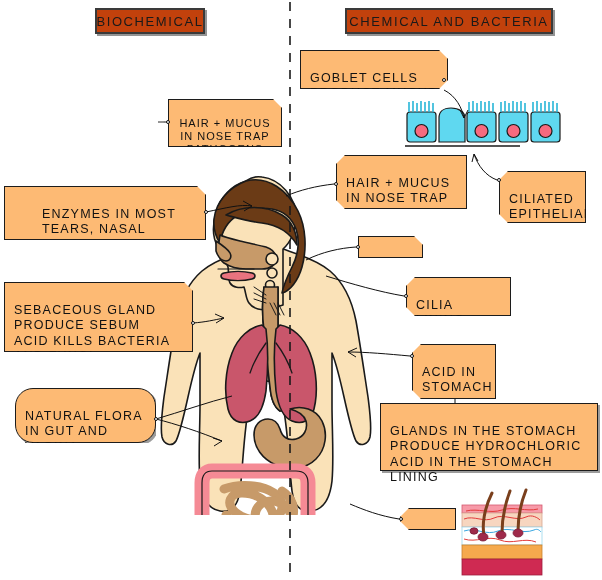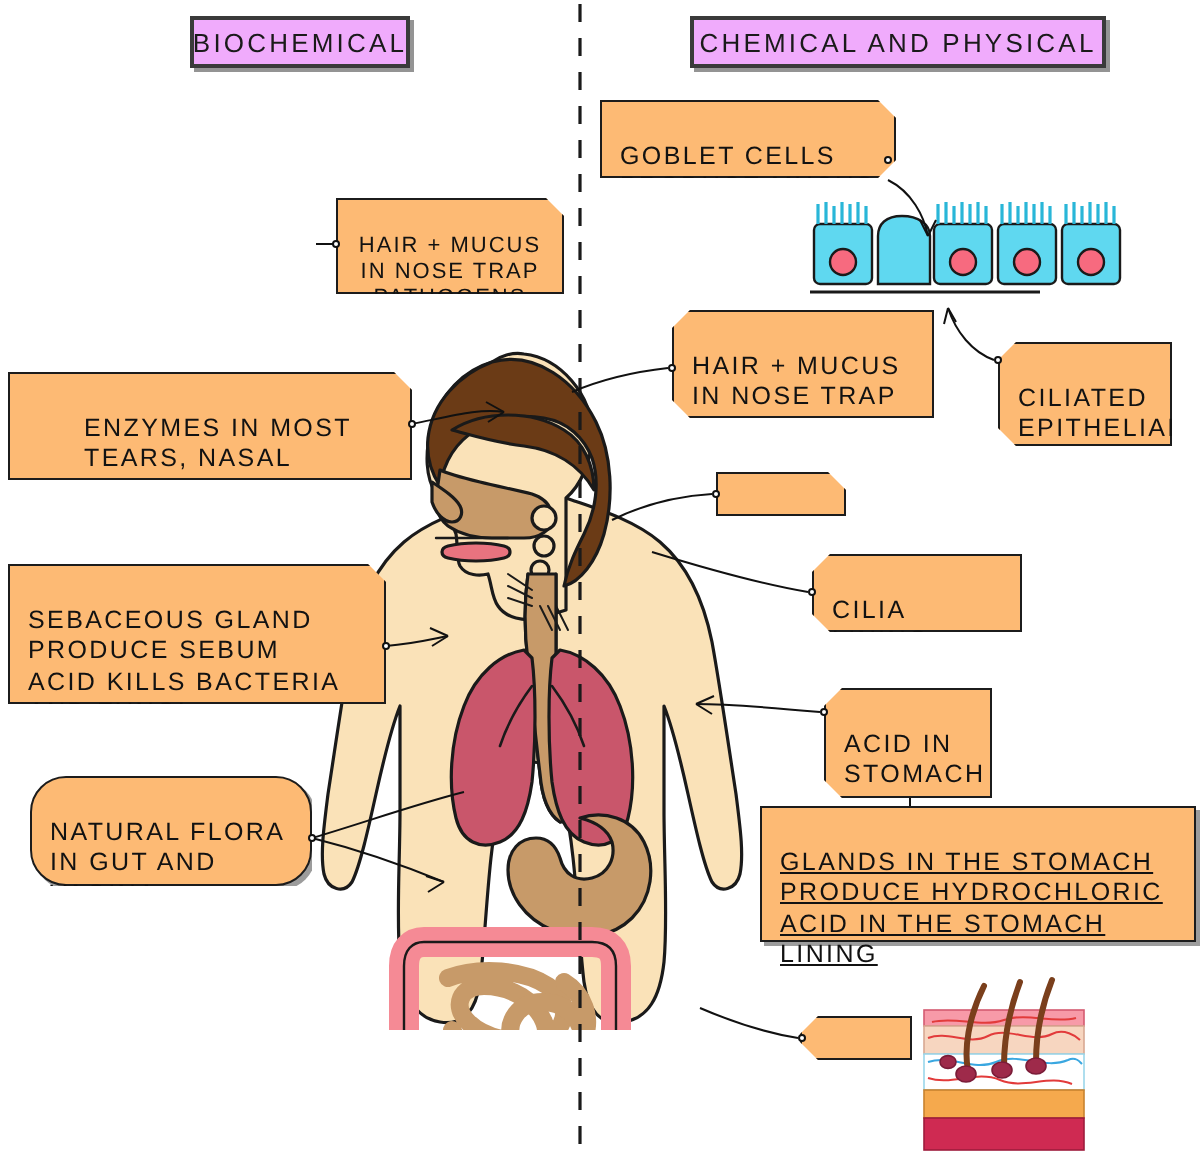--- a/index.html
+++ b/index.html
@@ -6,21 +6,21 @@
   body{
     width:602px;height:580px;position:relative;overflow:hidden;
     font-family:"Liberation Sans","DejaVu Sans",sans-serif;
     -webkit-font-smoothing:none;
   }
   #stage{position:absolute;left:0;top:0;width:602px;height:580px;}
 
   
   .banner{
     position:absolute;
-    background:#f0abfc;
+    background:#c2410c;
     border:2px solid #3a3a3a;
     box-sizing:border-box;
     color:#1a1a1a;
     font-size:13px;
     letter-spacing:1.6px;
     display:flex;align-items:center;justify-content:center;
     box-shadow:2px 2px 0 rgba(60,60,60,0.55);
     white-space:nowrap;
   }
 
@@ -61,21 +61,21 @@
 </style>
 </head>
 <body>
 
 <div id="stage">
 
   <div class="banner" style="left:95px;top:8px;width:110px;height:26px;">
     <span>BIOCHEMICAL</span>
   </div>
   <div class="banner" style="left:345px;top:8px;width:208px;height:26px;">
-    <span>CHEMICAL  AND  PHYSICAL</span>
+    <span>CHEMICAL  AND  BACTERIA</span>
   </div>
 
   <svg class="art" style="left:150px;top:175px;" width="230" height="340" viewBox="0 0 230 340">
     <g stroke="#1a1a1a" stroke-width="1.6" stroke-linejoin="round" stroke-linecap="round">
 
       <path d="M103 16 C96 22 92 34 92 46 C92 54 95 60 99 64
                L99 74
                C88 78 66 84 52 96 C38 108 30 126 26 146
                C22 168 18 196 14 222 C12 238 10 252 12 262
                C14 270 22 272 26 266 C30 258 34 240 38 222
@@ -328,21 +328,21 @@
 TRACHEA</span>
   </div>
   <div class="dot" style="left:404px;top:294px;"></div>
 
   <div class="cbox notch-tl-bl" style="left:412px;top:344px;width:84px;height:55px;">
     <span>ACID IN
 STOMACH</span>
   </div>
   <div class="dot" style="left:410px;top:354px;"></div>
 
-  <div class="cbox plain" style="left:380px;top:403px;width:218px;height:68px;text-decoration:underline;">
+  <div class="cbox plain" style="left:380px;top:403px;width:218px;height:68px;">
     <span>GLANDS IN THE STOMACH
 PRODUCE HYDROCHLORIC
 ACID IN THE STOMACH
 LINING</span>
   </div>
 
   <div class="cbox notch-tl-bl" style="left:400px;top:508px;width:56px;height:22px;padding:3px 6px 3px 9px;">
     <span>SKIN</span>
   </div>
   <div class="dot" style="left:399px;top:517px;"></div>

